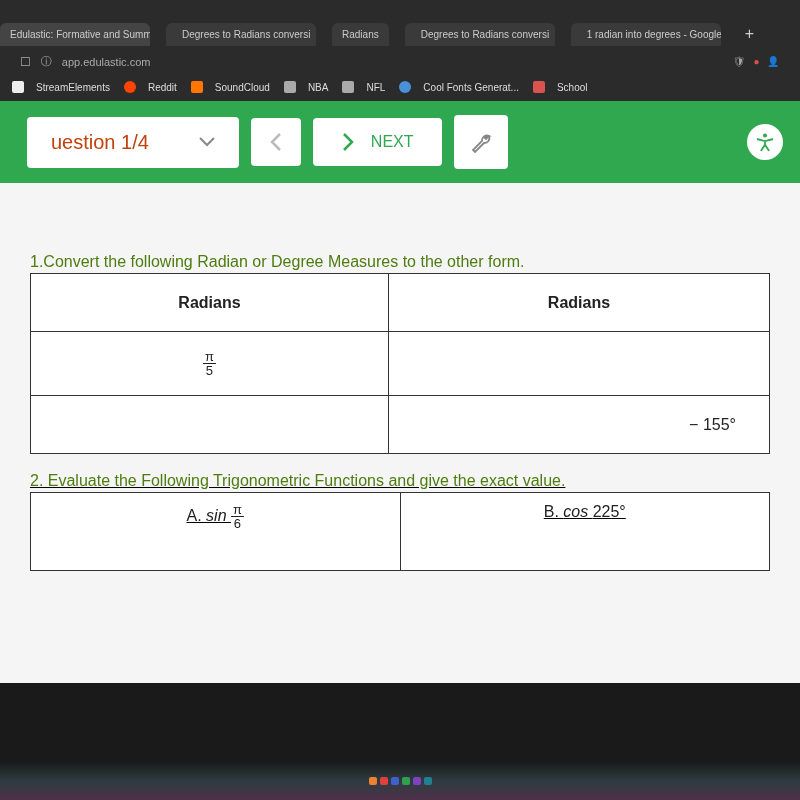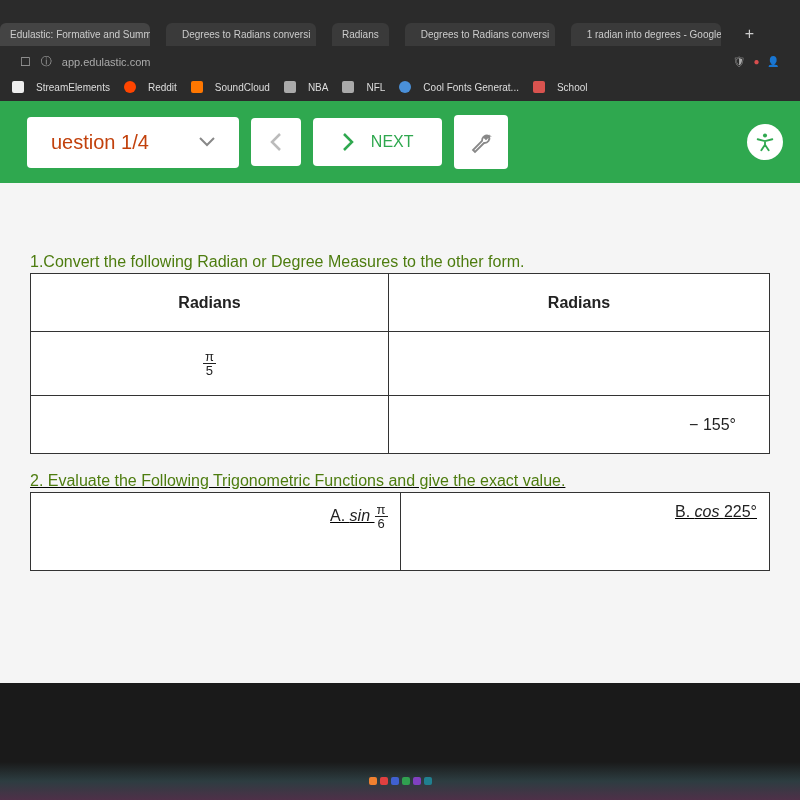--- a/index.html
+++ b/index.html
@@ -175,21 +175,21 @@
     table.eval {
       width: 100%;
       border-collapse: collapse;
       background: #fff;
     }
     table.eval td {
       border: 1.5px solid #333;
       padding: 10px 12px 40px 12px;
       font-size: 16px;
       color: #222;
-      text-align: right;
+      text-align: center;
       width: 50%;
       vertical-align: top;
     }
     .ital { font-style: italic; }
     
     .taskbar-hint {
       position: absolute;
       bottom: 0;
       left: 0;
       right: 0;

